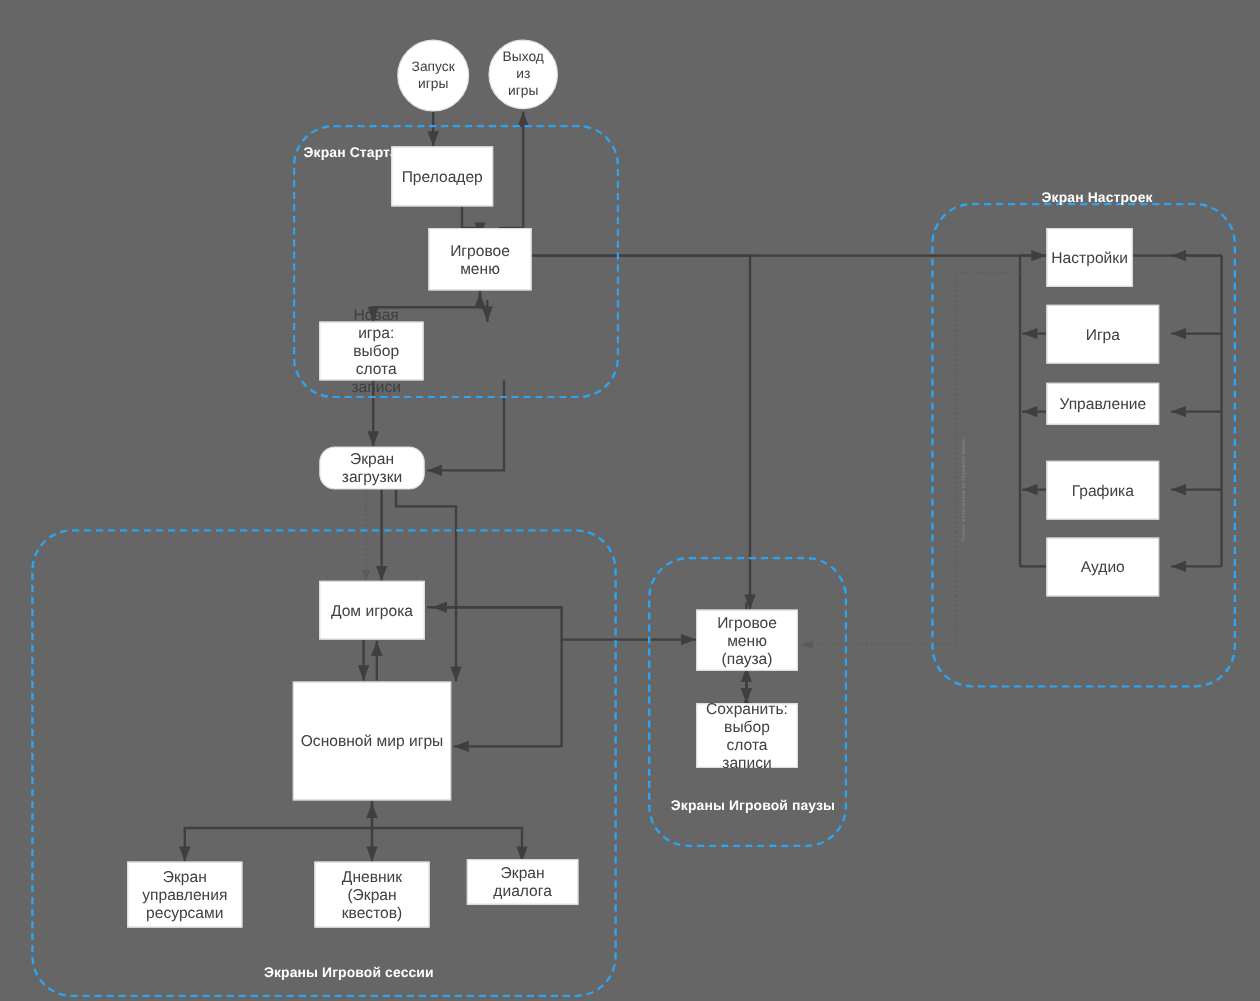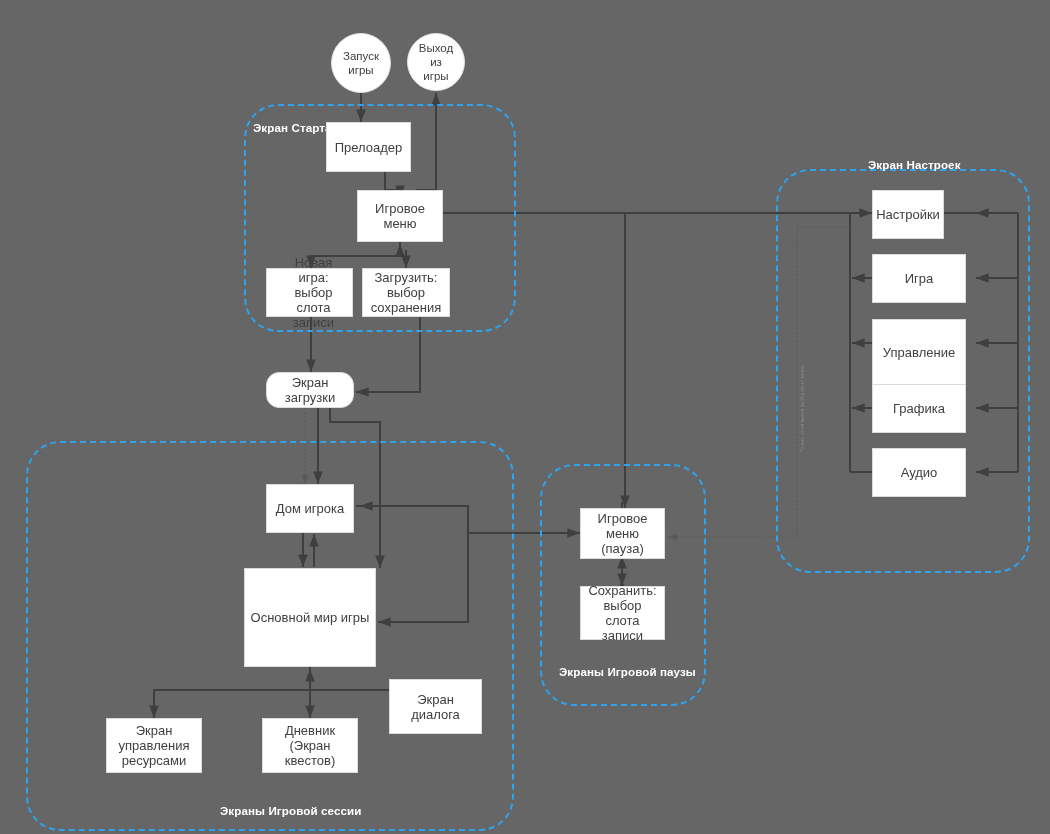--- a/index.html
+++ b/index.html
@@ -174,23 +174,20 @@
   </div>
 
   <div class="node" style="left:357px;top:190px;width:86px;height:52px;">
     <span>Игровое меню</span>
   </div>
 
   <div class="node" style="left:266px;top:268px;width:87px;height:49px;padding-left:12px;">
     <span>Новая игра: выбор слота записи</span>
   </div>
 
-  <div class="node" style="left:362px;top:268px;width:88px;height:49px;">
-    <span>Загрузить: выбор сохранения</span>
-  </div>
 
   <div class="node" style="left:266px;top:372px;width:88px;height:36px;border-radius:13px;">
     <span>Экран загрузки</span>
   </div>
 
   <div class="node" style="left:266px;top:484px;width:88px;height:49px;">
     <span>Дом игрока</span>
   </div>
 
   <div class="node" style="left:244px;top:568px;width:132px;height:99px;">
@@ -198,41 +195,41 @@
   </div>
 
   <div class="node" style="left:106px;top:718px;width:96px;height:55px;">
     <span>Экран управления ресурсами</span>
   </div>
 
   <div class="node" style="left:262px;top:718px;width:96px;height:55px;">
     <span>Дневник (Экран квестов)</span>
   </div>
 
-  <div class="node" style="left:389px;top:679px;width:93px;height:55px;">
+  <div class="node" style="left:389px;top:716px;width:93px;height:38px;">
     <span>Экран диалога</span>
   </div>
 
   <div class="node" style="left:580px;top:508px;width:85px;height:51px;">
     <span>Игровое меню (пауза)</span>
   </div>
 
   <div class="node" style="left:580px;top:586px;width:85px;height:54px;">
     <span>Сохранить: выбор слота записи</span>
   </div>
 
   <div class="node" style="left:872px;top:190px;width:72px;height:49px;">
     <span>Настройки</span>
   </div>
 
   <div class="node" style="left:872px;top:254px;width:94px;height:49px;">
     <span>Игра</span>
   </div>
 
-  <div class="node" style="left:872px;top:319px;width:94px;height:66px;">
+  <div class="node" style="left:872px;top:319px;width:94px;height:35px;">
     <span>Управление</span>
   </div>
 
   <div class="node" style="left:872px;top:384px;width:94px;height:49px;">
     <span>Графика</span>
   </div>
 
   <div class="node" style="left:872px;top:448px;width:94px;height:49px;">
     <span>Аудио</span>
   </div>

